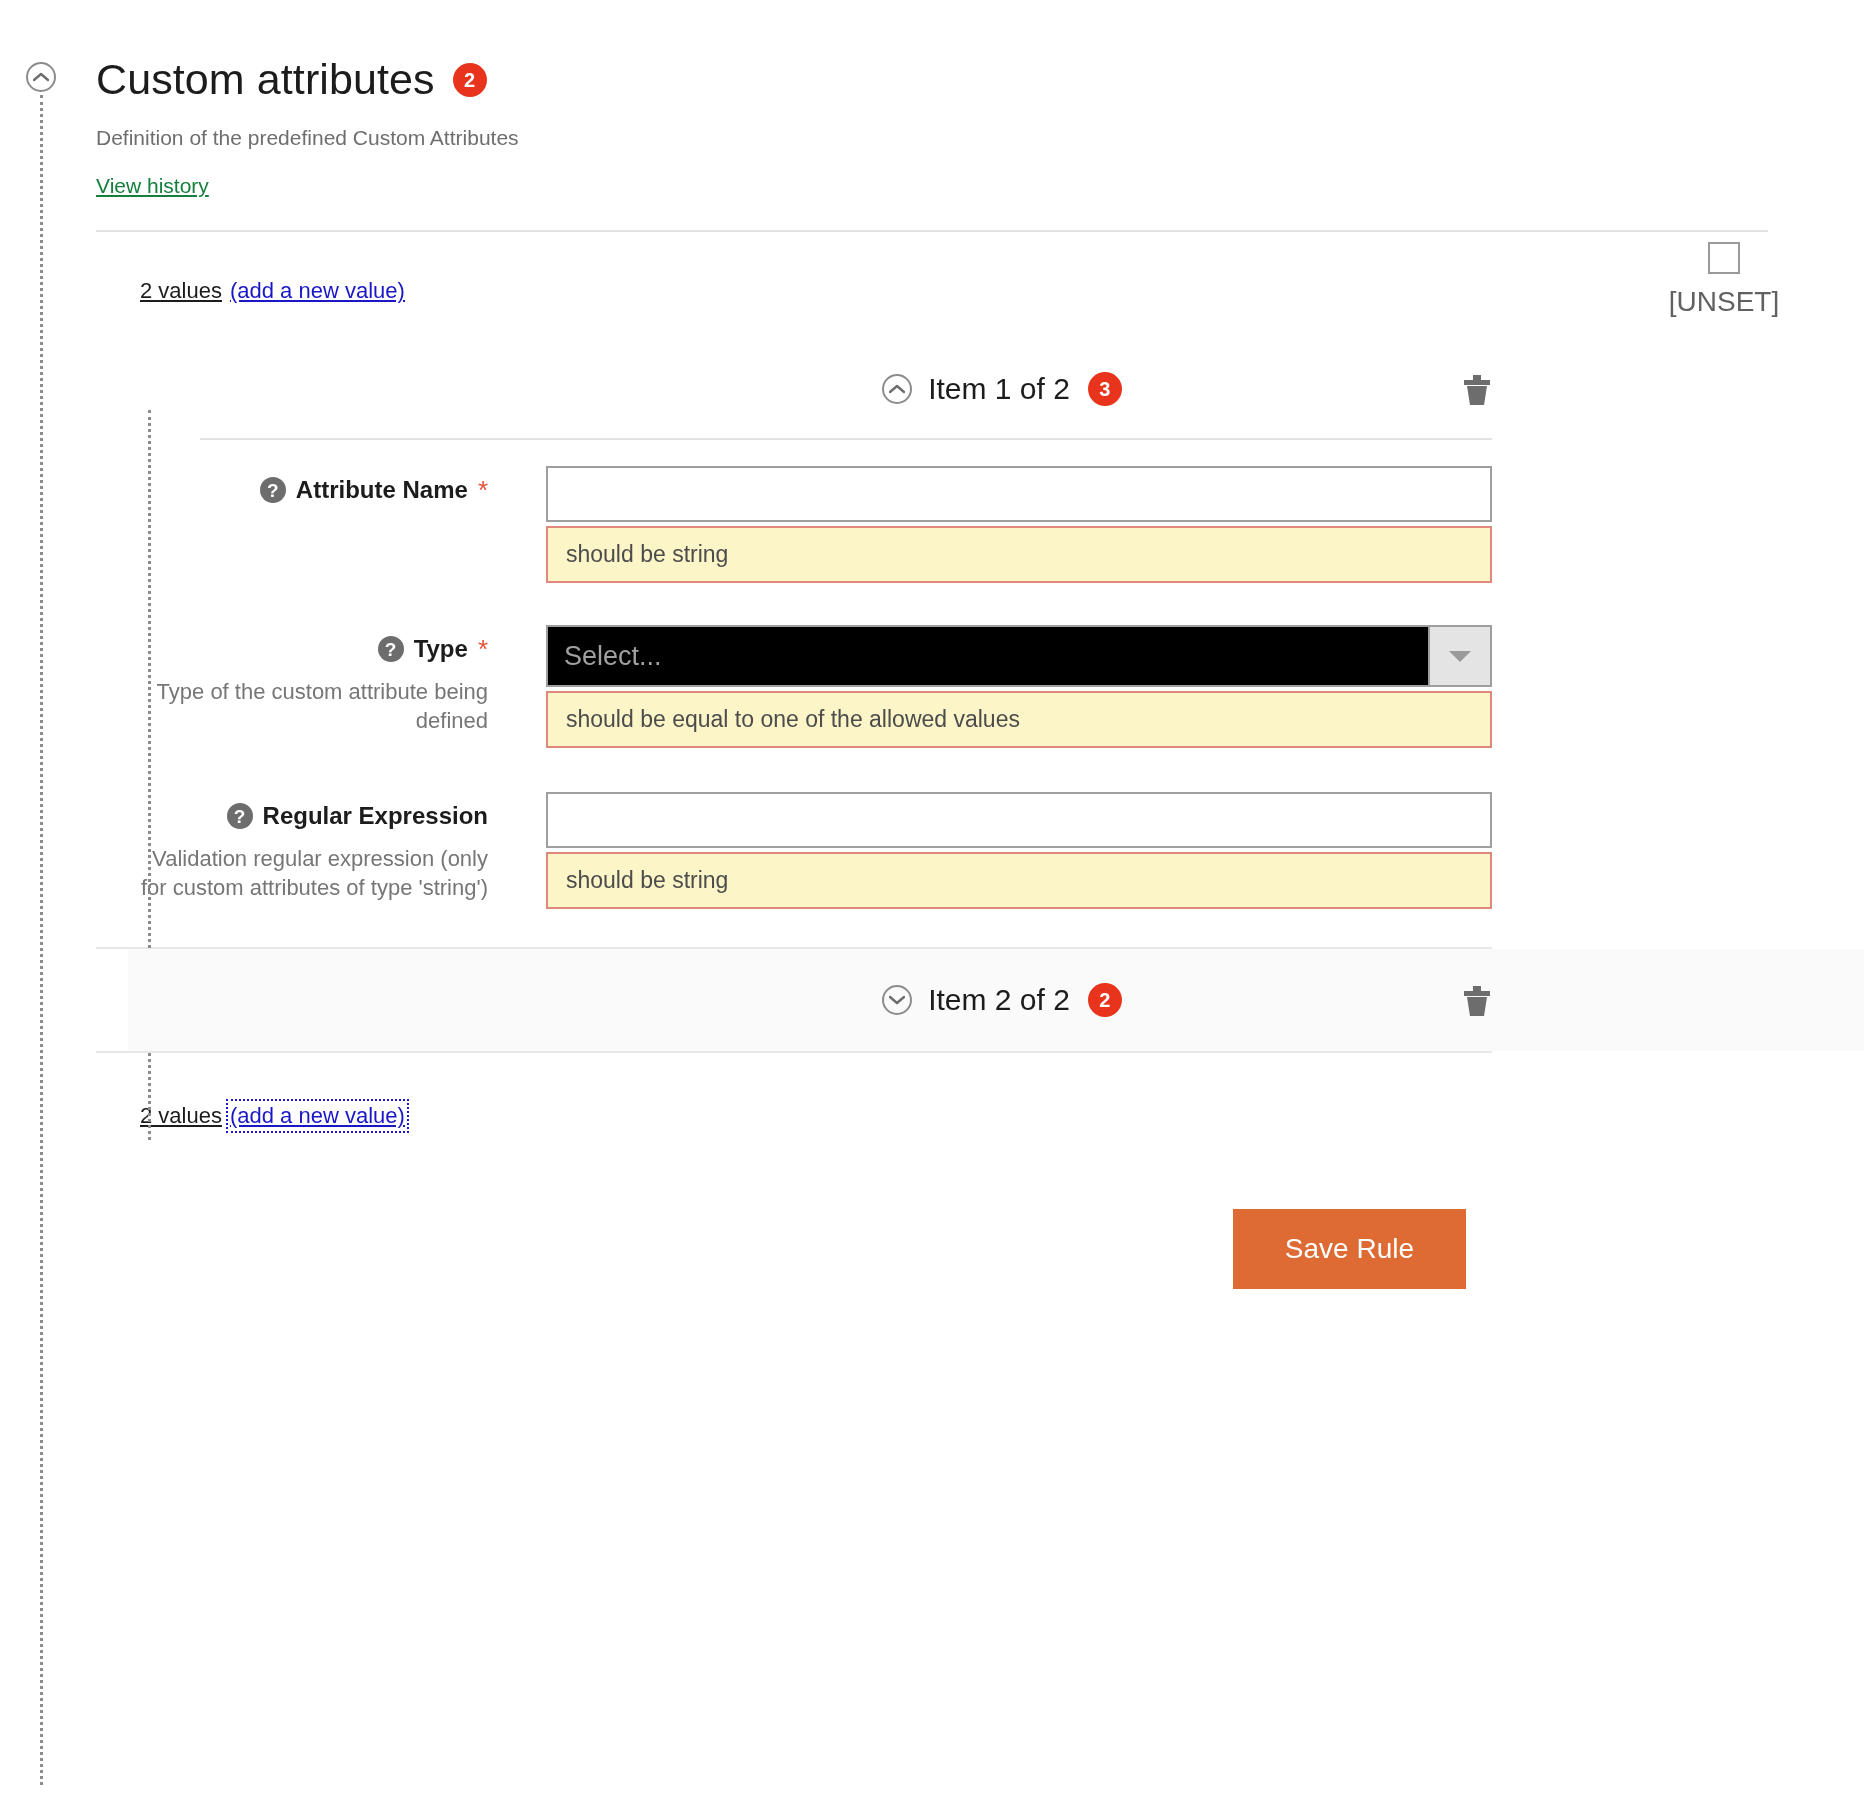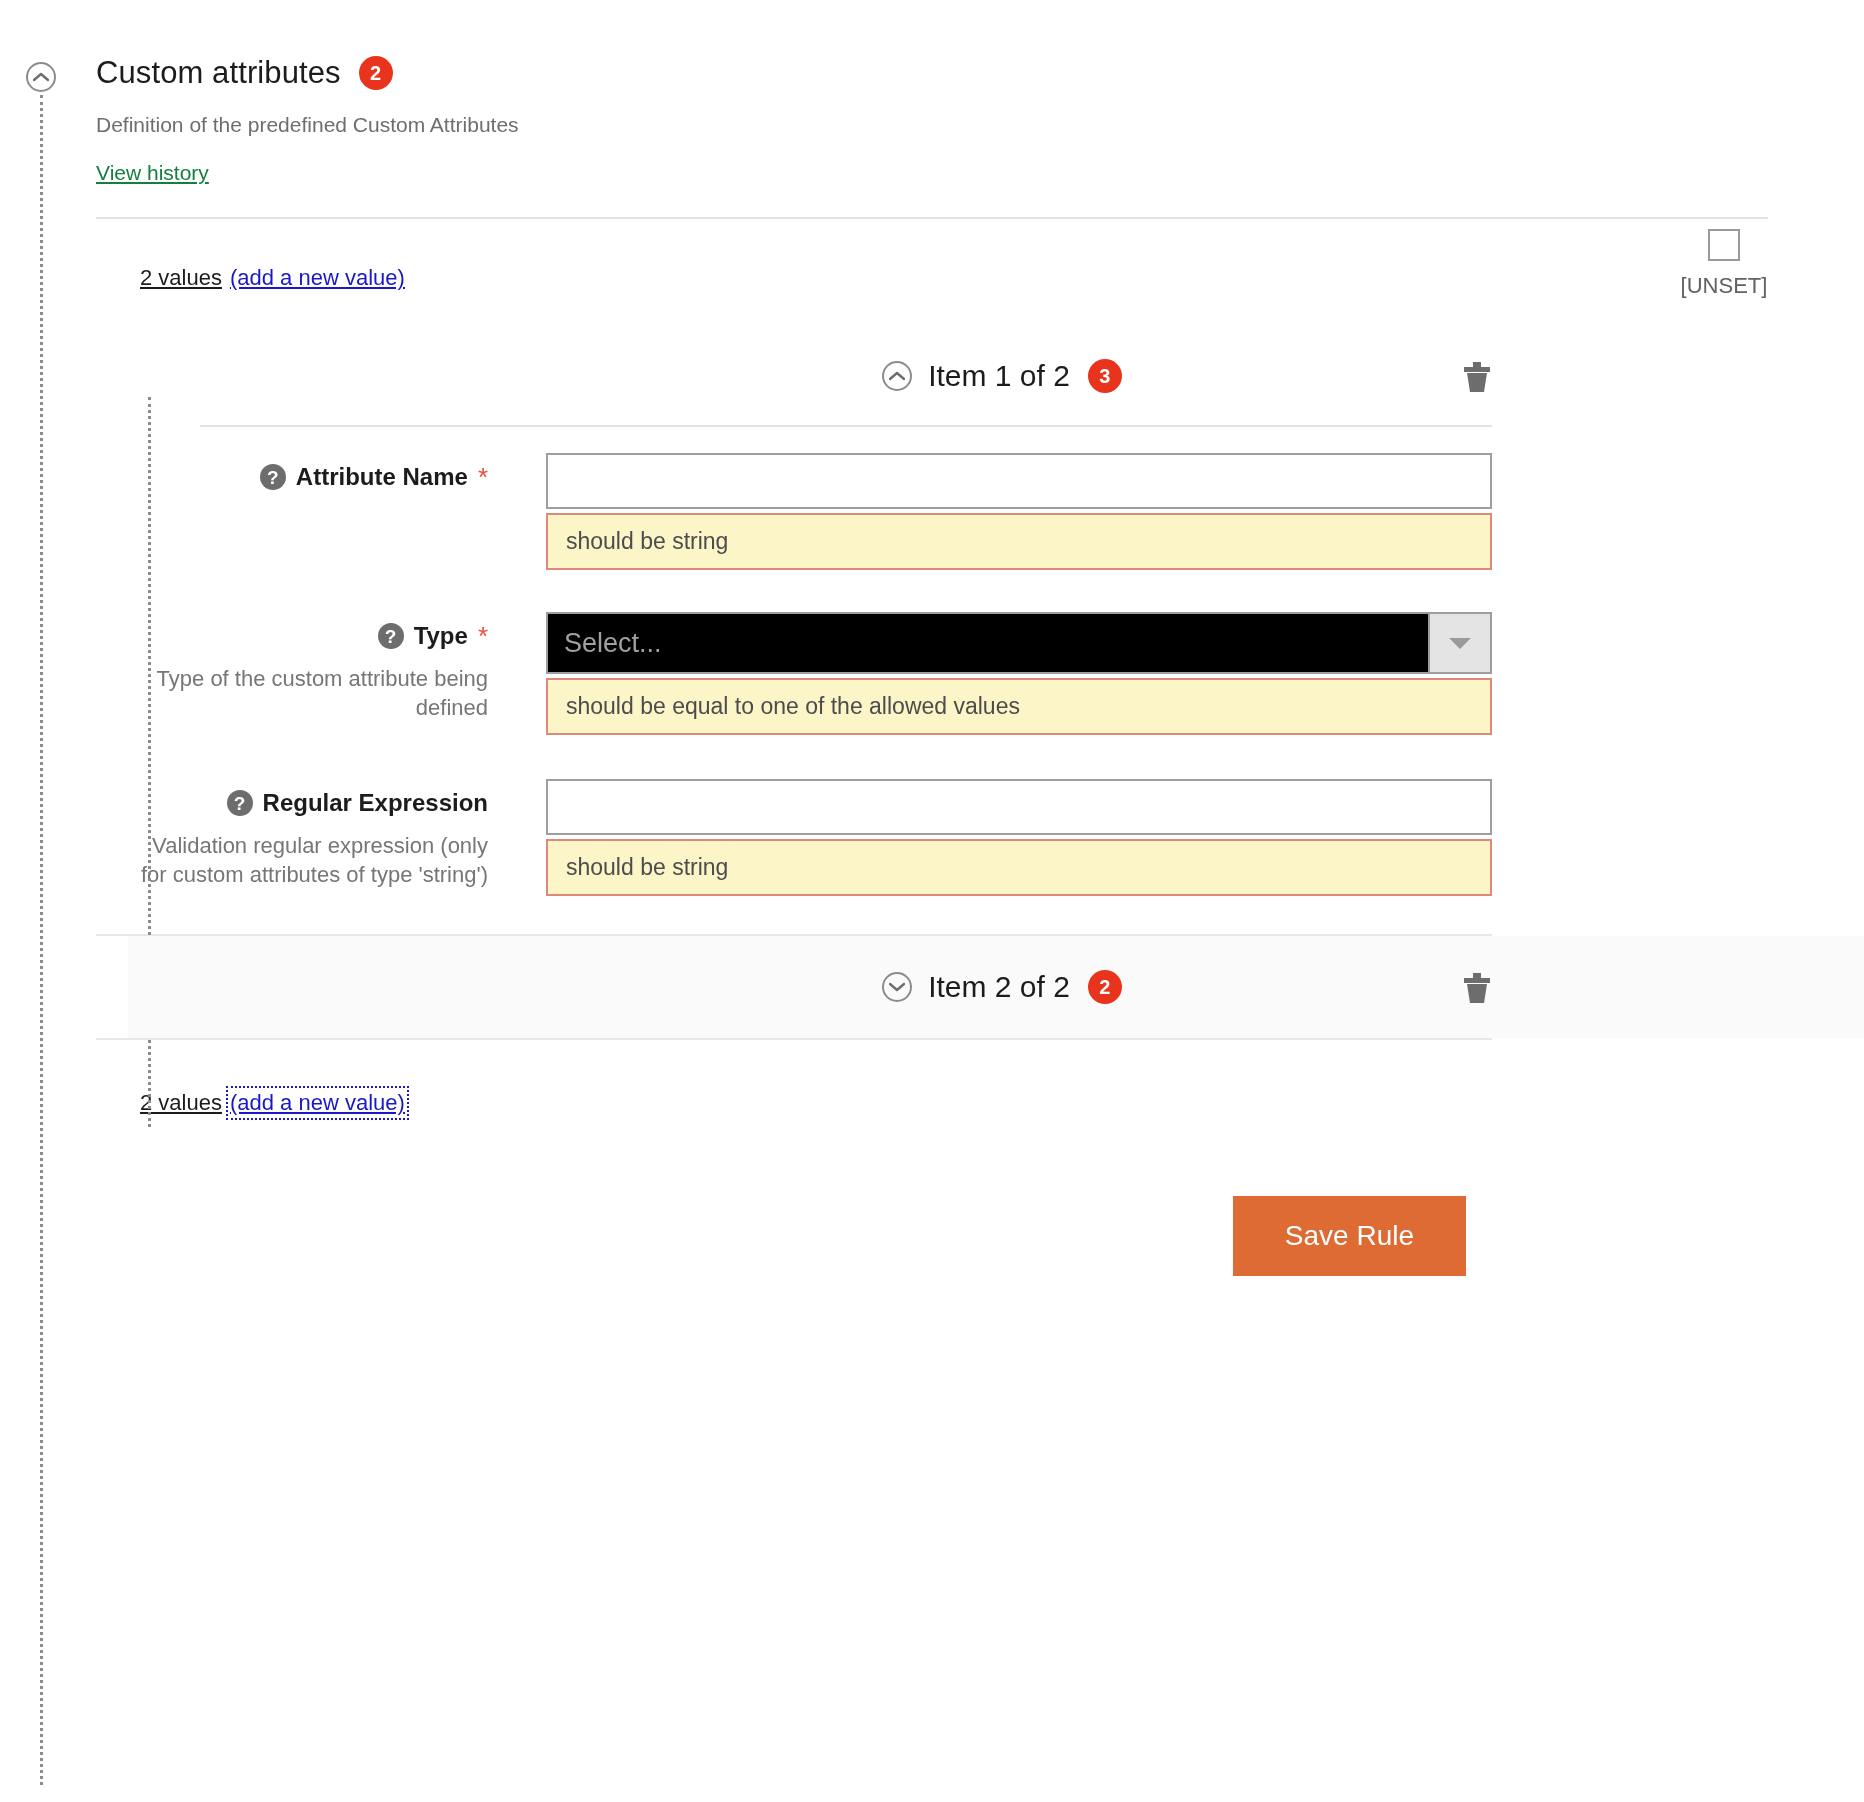--- a/index.html
+++ b/index.html
@@ -47,21 +47,21 @@
     left: 40px; top: 95px; height: 1690px;
   }
 
   .section-head { padding-left: 96px; padding-top: 55px; }
   .section-title-row {
     display: flex;
     align-items: center;
     gap: 18px;
   }
   .section-title {
-    font-size: 31px;
+    font-size: 43px;
     font-weight: 400;
     color: #1c1c1c;
     letter-spacing: .1px;
   }
   .badge {
     background: #e8341c;
     color: #ffffff;
     border-radius: 999px;
     min-width: 34px;
     height: 34px;
@@ -125,21 +125,21 @@
   }
   .checkbox {
     width: 32px; height: 32px;
     border: 2px solid #9a9a9a;
     background: #fff;
     margin: 0 auto;
     cursor: pointer;
   }
   .unset-label {
     margin-top: 12px;
-    font-size: 22px;
+    font-size: 28px;
     color: #616161;
   }
 
   
   .item {
     position: relative;
     margin-left: 128px;
     margin-right: 0;
   }
   .item-head {

